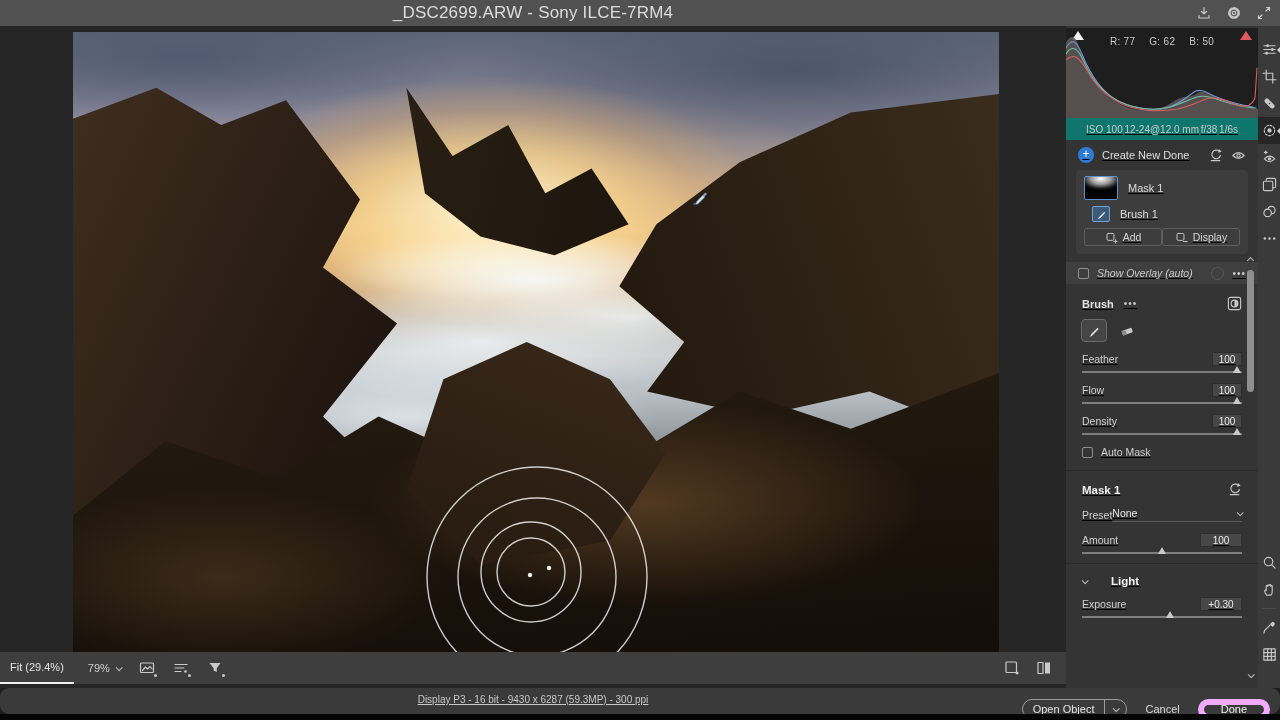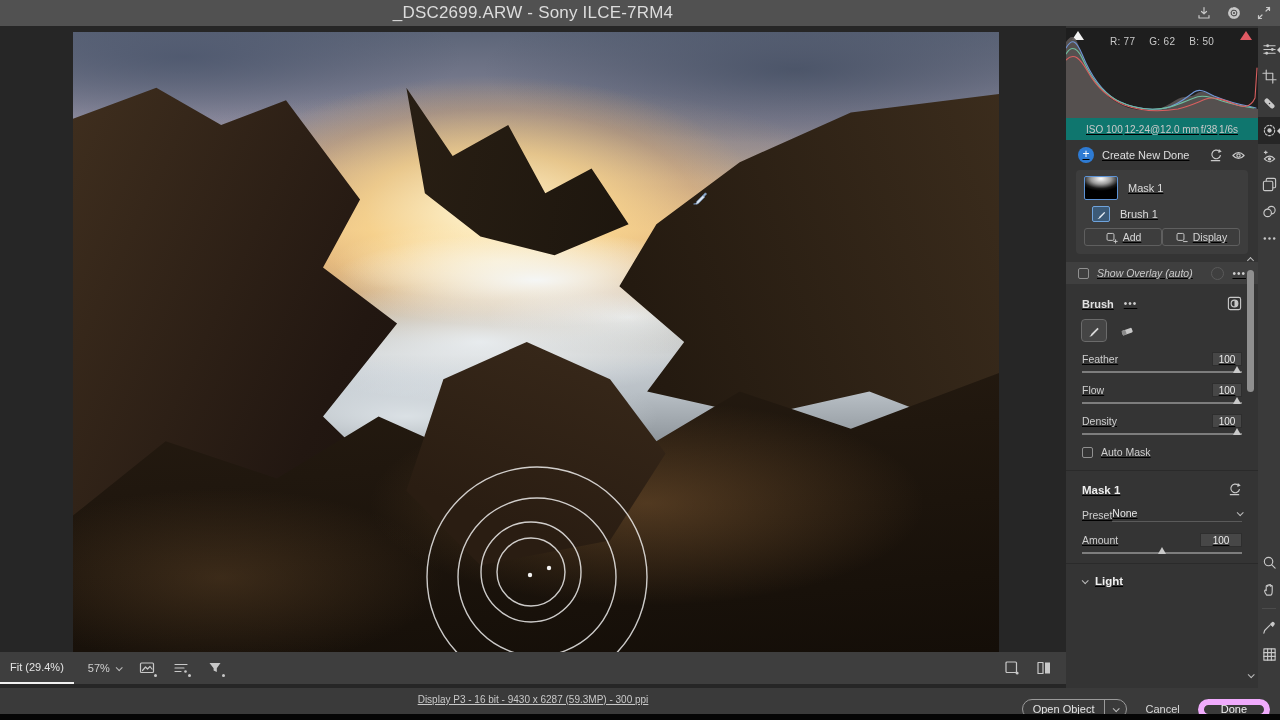--- a/index.html
+++ b/index.html
@@ -9,21 +9,21 @@
   
   #titlebar { position:absolute; left:0; top:0; width:1280px; height:26px; background:#515151; display:flex; align-items:center; }
   #title { position:absolute; left:0; width:1066px; text-align:center; font-size:17px; color:#dcdcdc; letter-spacing:.2px; }
   #tb-icons { position:absolute; right:8px; display:flex; gap:14px; align-items:center; }
   .tbic { width:16px; height:16px; display:block; cursor:pointer; }
 
   
   #canvas { position:absolute; left:0; top:26px; width:1066px; height:662px; background:#262626; overflow:hidden; }
   #panel { position:absolute; left:1066px; top:26px; width:192px; height:662px; background:#343434; overflow:hidden;text-decoration:underline; }
   #toolstrip { position:absolute; left:1258px; top:26px; width:22px; height:662px; background:#3a3a3a; display:flex; flex-direction:column; align-items:center; padding-top:10px; }
-  #bottombar { position:absolute; left:0; top:688px; width:1280px; height:26px; background:#3a3a3a; }
+  #bottombar { position:absolute; left:0; top:688px; width:1280px; height:26px; background:#3a3a3a;border-radius:9px; }
   #letterbox { position:absolute; left:0; top:714px; width:1280px; height:6px; background:#050505; }
 
   
   #photo { position:absolute; left:73px; top:6px; width:926px; height:620px; overflow:hidden; background:#6b7485; cursor:crosshair; }
   .ph { position:absolute; inset:0; }
   #sky { background:
       radial-gradient(ellipse 30% 22% at 45% 29%, rgba(255,247,214,.95), rgba(252,214,140,.7) 45%, rgba(244,180,100,.25) 75%, transparent 100%),
       radial-gradient(ellipse 55% 30% at 46% 32%, rgba(250,200,120,.5), transparent 80%),
       radial-gradient(ellipse 45% 16% at 78% 6%, rgba(70,80,100,.85), transparent 75%),
       radial-gradient(ellipse 40% 14% at 12% 4%, rgba(78,88,110,.9), transparent 75%),
@@ -112,21 +112,21 @@
   #automask-label { color:#cfcfcf; font-size:10.5px; cursor:pointer; }
   .divider { height:1px; background:#2a2a2a; margin:0 -16px; }
 
   #mask1-head { display:flex; align-items:center; margin:11px 0 10px; }
   #mask1-title { color:#eeeeee; font-size:11.5px; font-weight:bold; flex:1; }
   #preset-row { display:flex; align-items:center; margin-bottom:10px; }
   #preset-label { color:#cfcfcf; font-size:10.5px; margin-right:0; }
   #preset-select { flex:1; display:flex; align-items:center; border-bottom:1px solid #5a5a5a; padding-bottom:2px; cursor:pointer; }
   #preset-value { color:#e6e6e6; font-size:10.5px; flex:1; }
 
-  #light-head { display:flex; align-items:center; gap:8px; margin:11px 0 9px; cursor:pointer; }
+  #light-head { display:flex; align-items:center; gap:24px; margin:11px 0 9px; cursor:pointer; }
   #light-title { color:#f0f0f0; font-size:11.5px; font-weight:bold; }
 
   
   #pscroll { position:absolute; right:3px; top:232px; bottom:8px; width:9px; }
   #pscroll .chev { position:absolute; left:2px; }
   #psthumb { position:absolute; left:1px; top:12px; width:7px; height:122px; background:#8f8f8f; border-radius:4px; cursor:pointer; }
 
   
   .strip-btn { position:relative; width:22px; height:27px; display:flex; align-items:center; justify-content:center; cursor:pointer; }
   .strip-btn.sel { background:#262626; }
@@ -194,21 +194,21 @@
     <svg id="cursor-brush" viewBox="0 0 16 16">
       <path d="M2 14c2-.4 2.6-1 2.8-2.6L11 5.2l1.8 1.8L6.6 13.2C5.2 14.4 4.2 14.2 2 14Z" fill="#dfe9f5" stroke="#6d8bb0" stroke-width=".8"></path>
       <path d="M11 5.2 13.4 2.8l1.2 1.2-2.4 2.4" fill="#9db8d8" stroke="#6d8bb0" stroke-width=".8"></path>
     </svg>
 
   </div>
 
   <div id="zoombar">
     <div id="fit-tab">Fit (29.4%)</div>
     <div id="zoom-select">
-      <span>57%</span>
+      <span>79%</span>
       <span class="chev"></span>
     </div>
     <div class="ztool">
       <svg class="zic" viewBox="0 0 16 16">
           <rect x="1.5" y="3" width="13" height="9.5" rx="1"></rect>
           <path d="M3.5 10.5 6.5 7l2 2L11 6.5l2 2.5"></path>
         </svg>
       <span class="corner"></span>
     </div>
     <div class="ztool">
@@ -399,20 +399,29 @@
         </div>
     </div>
 
     <div class="divider"></div>
 
     <div id="light-head">
       <span class="chev"></span>
       <span id="light-title">Light</span>
     </div>
 
+    <div class="srow">
+      <div class="sl-top">
+        <span class="sl-label">Exposure</span>
+        <span class="sl-box wide">+0.30</span>
+      </div>
+      <div class="sl-track">
+          <span class="sl-thumb" style="left: 55%;"></span>
+        </div>
+    </div>
 
   </div>
 
   <div id="pscroll">
     <span class="chev chev-up" style="top:0"></span>
     <div id="psthumb"></div>
     <span class="chev" style="bottom:2px"></span>
   </div>
 </div>
 

